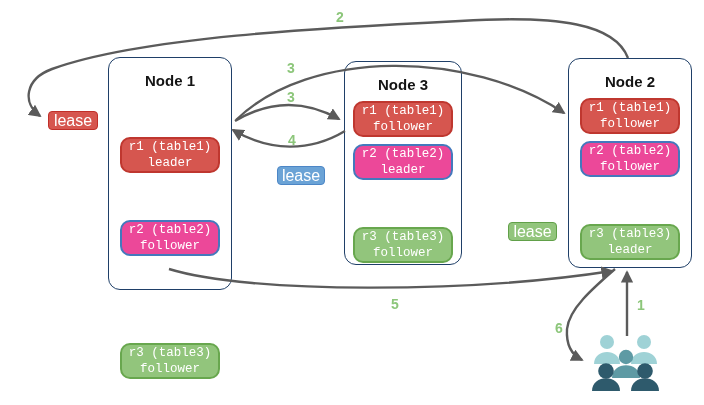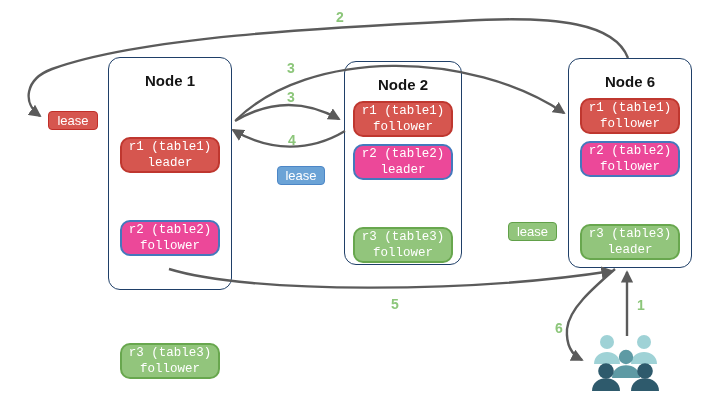--- a/index.html
+++ b/index.html
@@ -15,21 +15,21 @@
   .node-title { font-weight:bold; font-size:15px; color:#141414; margin-bottom:8px; }
   .replica {
     width:100px; height:47px; border-radius:10px; color:#ffffff; font-size:12.5px;
     display:flex; flex-direction:column; justify-content:center; align-items:center;
     line-height:1.28; margin-bottom:7px; box-sizing:border-box; text-align:center;font-family:Liberation Mono, monospace;
   }
   .replica.red   { background:#d6564f; border:2px solid #bf372f; }
   .replica.blue  { background:#ec4899; border:2px solid #4479bd; }
   .replica.green { background:#92c57c; border:2px solid #68a74e;margin-top:40px; }
   .lease {
-    position:absolute; height:19px; border-radius:4px; color:#ffffff; font-size:13px;
+    position:absolute; height:19px; border-radius:4px; color:#ffffff; font-size:16px;
     display:flex; align-items:center; justify-content:center; box-sizing:border-box;
   }
   .lease.red   { left:48px;  top:111px; width:50px; background:#d6564f; border:1.5px solid #c02f29; }
   .lease.blue  { left:277px; top:166px; width:48px; background:#6ba3d6; border:1.5px solid #4c86c6; }
   .lease.green { left:508px; top:222px; width:49px; background:#92c57c; border:1.5px solid #61a049; }
   .step {
     position:absolute; color:#8cc67a; font-weight:bold; font-size:14px;
     width:14px; text-align:center;
   }
   svg.overlay { position:absolute; left:0; top:0; pointer-events:none; }
@@ -49,37 +49,37 @@
       <span>r2 (table2)</span>
       <span>follower</span>
     </div>
     <div class="replica green">
       <span>r3 (table3)</span>
       <span>follower</span>
     </div>
   </div>
 
   <div class="node" style="left:344px; top:61px; width:118px; height:204px;">
-    <div class="node-title">Node 2</div>
+    <div class="node-title">Node 3</div>
     <div class="replica red">
       <span>r1 (table1)</span>
       <span>follower</span>
     </div>
     <div class="replica blue">
       <span>r2 (table2)</span>
       <span>leader</span>
     </div>
     <div class="replica green">
       <span>r3 (table3)</span>
       <span>follower</span>
     </div>
   </div>
 
   <div class="node" style="left:568px; top:58px; width:124px; height:210px;">
-    <div class="node-title">Node 6</div>
+    <div class="node-title">Node 2</div>
     <div class="replica red">
       <span>r1 (table1)</span>
       <span>follower</span>
     </div>
     <div class="replica blue">
       <span>r2 (table2)</span>
       <span>follower</span>
     </div>
     <div class="replica green">
       <span>r3 (table3)</span>

